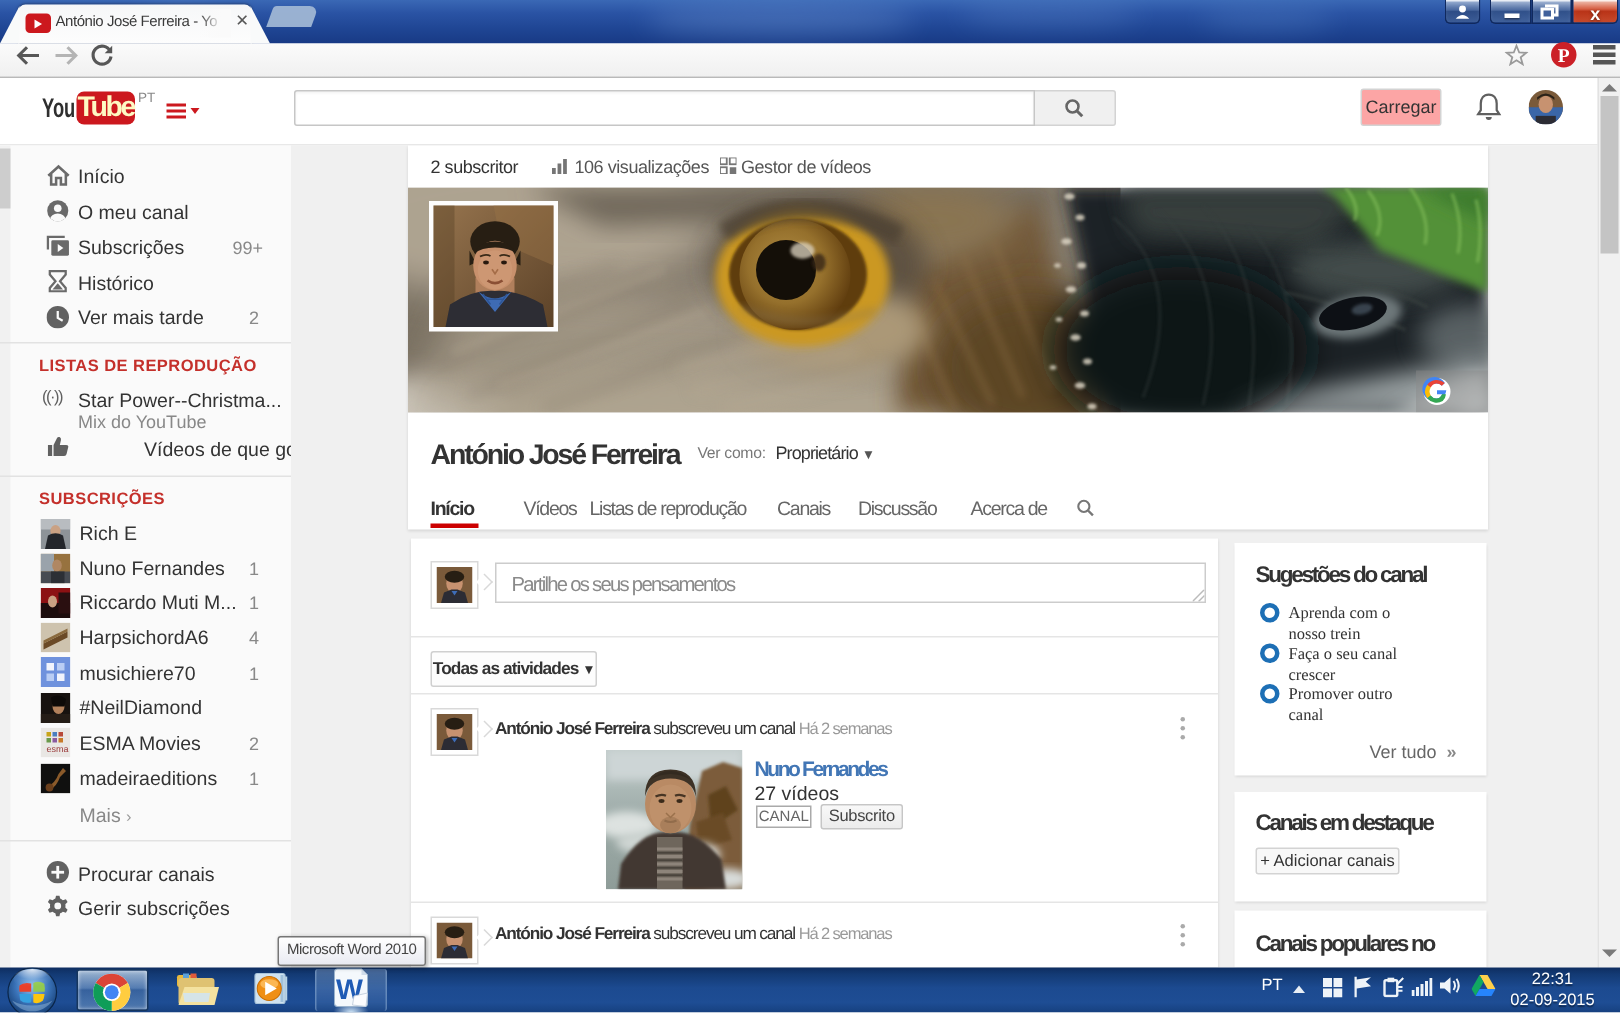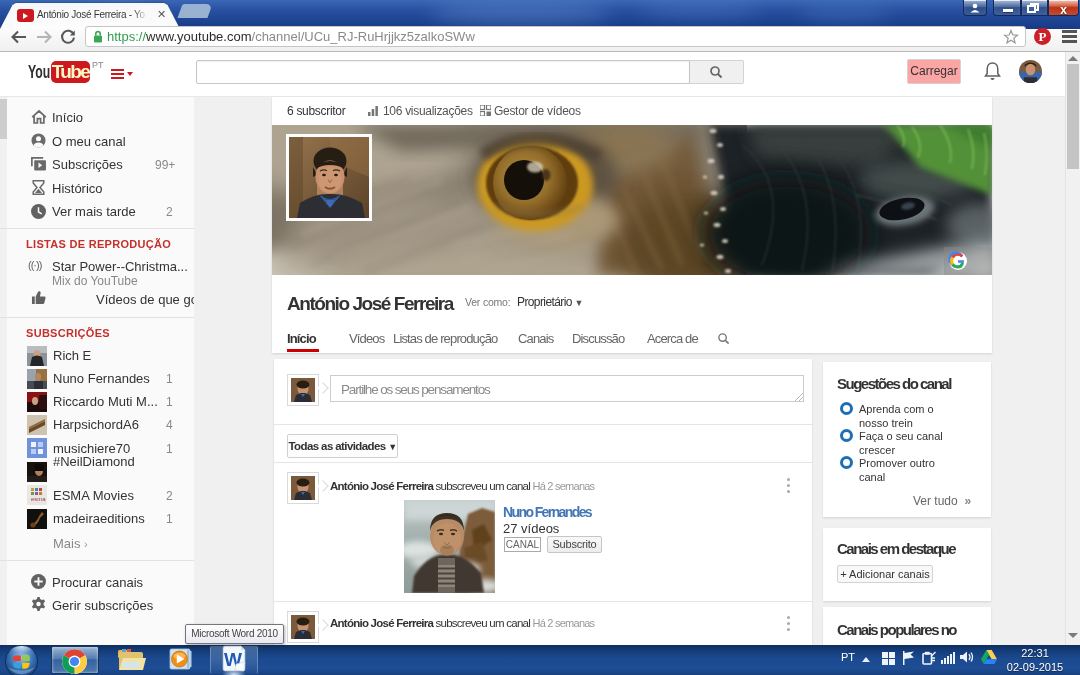--- a/index.html
+++ b/index.html
@@ -70,21 +70,21 @@
 #todasbtn{left:287px;top:434px;width:111px;height:24px;border:1px solid #d0d0d0;border-radius:2px;background:#fdfdfd;font-size:11.5px;font-weight:bold;color:#333;line-height:22px;text-align:center;letter-spacing:-.6px;white-space:nowrap;}
 .feedtext{position:absolute;font-size:11.5px;color:#333;white-space:nowrap;letter-spacing:-.75px;}
 .kebab{position:absolute;width:3px;height:3px;background:#aaa;border-radius:50%;box-shadow:0 6px 0 #aaa,0 12px 0 #aaa;}
 #nuno-link{left:503px;top:504px;font-size:14px;font-weight:bold;color:#4276b5;letter-spacing:-1.6px;}
 #nuno-vids{left:503px;top:521px;font-size:13px;color:#333;}
 #canal-badge{left:504px;top:537px;width:37px;height:15px;border:1px solid #aaa;font-size:10px;color:#666;text-align:center;line-height:13px;}
 #subscrito{left:547px;top:536px;width:55px;height:17px;background:linear-gradient(180deg,#f8f8f8,#ececec);border:1px solid #c6c6c6;border-radius:2px;font-size:11px;color:#444;text-align:center;line-height:15px;letter-spacing:-.2px;}
 
 .rcard{position:absolute;left:823px;width:168px;background:#fff;box-shadow:0 1px 2px rgba(0,0,0,.12);}
 .rtitle{position:absolute;font-size:15px;font-weight:bold;color:#333;letter-spacing:-1.5px;white-space:nowrap;}
-.ritem{position:absolute;font-size:11px;color:#333;line-height:14px;}
+.ritem{position:absolute;font-size:11px;color:#333;line-height:14px;font-family:Liberation Serif, serif;}
 .rcirc{position:absolute;width:13px;height:13px;border:3.5px solid #1d6fb5;border-radius:50%;}
 
 #sbar{left:1065px;top:52px;width:15px;height:593px;background:#f1f1f1;border-left:1px solid #e2e2e2;}
 #sthumb{left:1067px;top:64px;width:12px;height:105px;background:#c4c4c4;}
 
 #taskbar{left:0;top:645px;width:1080px;height:30px;background:linear-gradient(180deg,#0e2d60 0%,#133a74 15%,#1c4a90 45%,#1e4d94 78%,#16407f 100%);}
 #tooltip{left:185px;top:624px;width:99px;height:20px;background:linear-gradient(180deg,#fff,#e9eaf2);border:1px solid #767676;border-radius:2px;font-size:10px;color:#444;text-align:center;line-height:18px;box-shadow:1px 1px 3px rgba(0,0,0,.3);letter-spacing:-.3px;}
 .tkbtn{position:absolute;top:646px;width:52px;height:28px;border-radius:2px;}
 #clock{left:1000px;top:646px;width:70px;color:#fff;font-size:11px;text-align:center;line-height:14px;text-shadow:0 1px 1px rgba(0,0,0,.5);}
 .trayico{position:absolute;top:652px;color:#fff;}
@@ -120,24 +120,20 @@
 <svg class="abs" style="left:10px;top:29px;" width="17" height="16" viewBox="0 0 17 16">
       <path d="M16 8 L3 8 M8 2.5 L2.5 8 L8 13.5" stroke="#575757" stroke-width="2.1" fill="none"></path>
     </svg>
 <svg class="abs" style="left:36px;top:29px;" width="17" height="16" viewBox="0 0 17 16">
       <path d="M1 8 L14 8 M9 2.5 L14.5 8 L9 13.5" stroke="#b4b4b4" stroke-width="2.1" fill="none"></path>
     </svg>
 <svg class="abs" style="left:60px;top:29px;" width="16" height="16" viewBox="0 0 16 16">
       <path d="M13.5 5.2 A6 6 0 1 0 14 8.6" stroke="#575757" stroke-width="2.1" fill="none"></path>
       <path d="M14.8 1.5 L14.8 6.5 L9.8 6.5 Z" fill="#575757"></path>
     </svg>
-<div class="abs" id="addrbar"><svg width="10" height="13" viewBox="0 0 10 13" style="margin:3px 4px -2px 7px;">
-        <rect x="1" y="5.5" width="8" height="7" rx="1" fill="#3aa757"></rect>
-        <path d="M2.8 5.5 L2.8 3.8 A2.2 2.2 0 0 1 7.2 3.8 L7.2 5.5" fill="none" stroke="#3aa757" stroke-width="1.6"></path>
-      </svg><span style="color:#2f9e4f;">https://</span><span style="color:#2b2b2b;">www.youtube.com</span><span style="color:#8a8a8a;">/channel/UCu_RJ-RuHrjjkz5zalkoSWw</span></div>
 <svg class="abs" id="star" viewBox="0 0 16 16">
       <path d="M8 1.5 L9.8 6 L14.5 6.2 L10.8 9.2 L12.1 13.8 L8 11.2 L3.9 13.8 L5.2 9.2 L1.5 6.2 L6.2 6 Z" fill="none" stroke="#9a9a9a" stroke-width="1.2"></path>
     </svg>
 <div class="abs" id="pinterest">P</div>
 <div class="abs" id="chromemenu"></div>
 
 <div class="abs" id="masthead"></div>
 <div class="abs" id="ytlogo">You</div>
 <div class="abs" id="tubebox">Tube</div>
 <div class="abs" id="ytpt">PT</div>
@@ -250,21 +246,21 @@
           <rect x="11" y="11" width="5" height="5" fill="#fff" opacity=".9"></rect>
         </svg></div>
 <div class="gitem" style="left:53px;top:441px;">musichiere70</div>
 <div class="gbadge" style="left:166px;top:442px;">1</div>
 <div class="gthumb" style="top:462px;"><svg width="20" height="20">
           <rect width="20" height="20" fill="#17120f"></rect>
           <ellipse cx="12" cy="9" rx="4" ry="5" fill="#b2815c"></ellipse>
           <path d="M7 3 Q12 0 17 4 L16 9 L8 9 Z" fill="#0d0a08"></path>
           <rect y="14" width="20" height="6" fill="#241c16"></rect>
         </svg></div>
-<div class="gitem" style="left:53px;top:454px;">#NeilDiamond</div>
+<div class="gitem" style="left:53px;top:464px;">#NeilDiamond</div>
 <div class="gthumb" style="top:485px;"><svg width="20" height="20">
           <rect width="20" height="20" fill="#e9e7e4"></rect>
           <rect x="4" y="3" width="3" height="3" fill="#c8a418"></rect>
           <rect x="8" y="3" width="3" height="3" fill="#4a7ec0"></rect>
           <rect x="12" y="3" width="3" height="3" fill="#b84a3a"></rect>
           <rect x="4" y="7" width="3" height="3" fill="#6a9a4a"></rect>
           <rect x="8" y="7" width="3" height="3" fill="#8a5aa0"></rect>
           <rect x="12" y="7" width="3" height="3" fill="#c87a28"></rect>
           <text x="4" y="16" font-size="6" fill="#9a3a3a" font-family="Liberation Sans">esma</text>
         </svg></div>
@@ -287,21 +283,21 @@
 <div class="gitem" style="left:52px;top:575px;">Procurar canais</div>
 <svg class="abs" style="left:31px;top:597px" width="15" height="15" viewBox="0 0 16 16">
         <path d="M6.8 0 L9.2 0 L9.7 2.2 A6 6 0 0 1 11.6 3.3 L13.8 2.6 L15 4.7 L13.4 6.3 A6 6 0 0 1 13.4 8.5 L15 10.1 L13.8 12.2 L11.6 11.5 A6 6 0 0 1 9.7 12.6 L9.2 14.8 L6.8 14.8 L6.3 12.6 A6 6 0 0 1 4.4 11.5 L2.2 12.2 L1 10.1 L2.6 8.5 A6 6 0 0 1 2.6 6.3 L1 4.7 L2.2 2.6 L4.4 3.3 A6 6 0 0 1 6.3 2.2 Z" fill="#616161"></path>
         <circle cx="8" cy="7.4" r="2.4" fill="#fafafa"></circle>
       </svg>
 <div class="gitem" style="left:52px;top:598px;">Gerir subscrições</div>
 </div>
 
 <div class="abs" id="content"></div>
 <div class="abs" id="chcard"></div>
-<div class="statitem" style="left:287px;color:#333;">6 subscritor</div>
+<div class="statitem" style="left:287px;color:#333;">2 subscritor</div>
 <svg class="abs" style="left:368px;top:106px;" width="10" height="10">
       <rect x="0" y="6" width="2.5" height="4" fill="#757575"></rect>
       <rect x="3.7" y="3" width="2.5" height="7" fill="#757575"></rect>
       <rect x="7.4" y="0" width="2.5" height="10" fill="#757575"></rect>
     </svg>
 <div class="statitem" style="left:383px;">106 visualizações</div>
 <svg class="abs" style="left:480px;top:105px;" width="11" height="11" viewBox="0 0 11 11">
       <rect x="0" y="0" width="4.5" height="4.5" fill="none" stroke="#757575" stroke-width="1.2"></rect>
       <rect x="6.5" y="0" width="4.5" height="4.5" fill="none" stroke="#757575" stroke-width="1.2"></rect>
       <rect x="0" y="6.5" width="4.5" height="4.5" fill="none" stroke="#757575" stroke-width="1.2"></rect>

